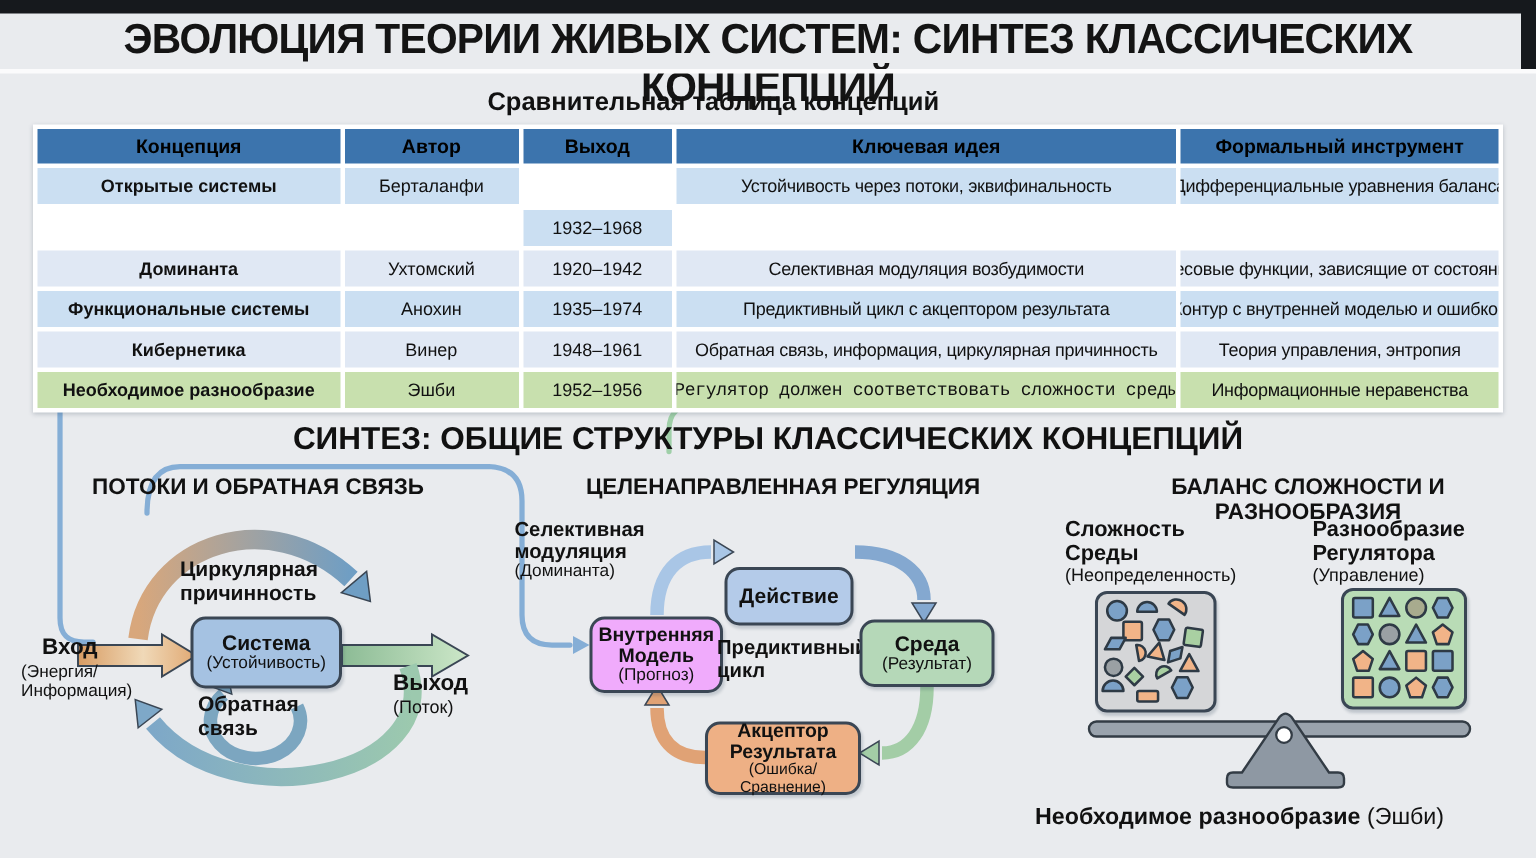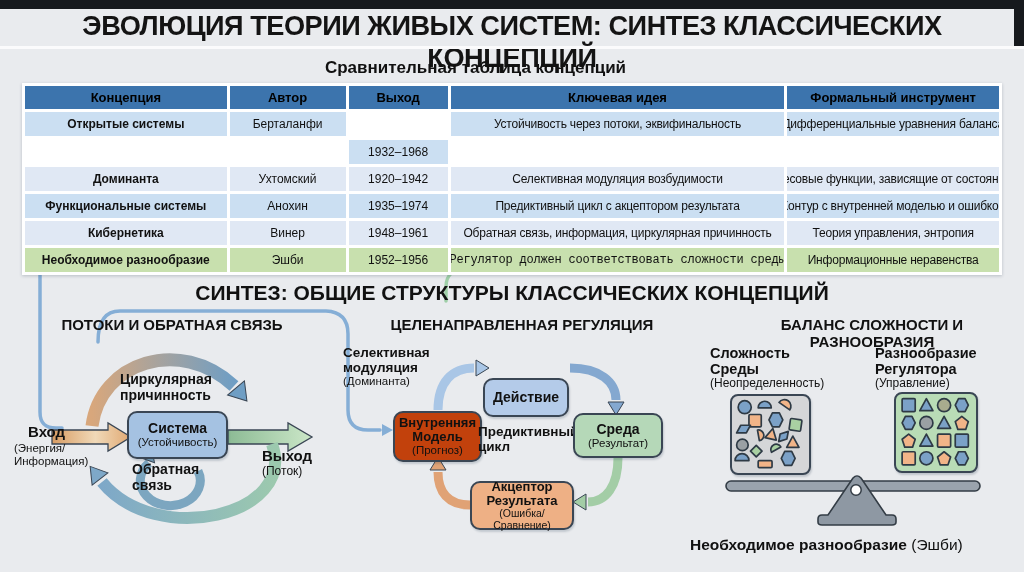--- a/index.html
+++ b/index.html
@@ -172,21 +172,21 @@
 связь</div>
 
   <div class="lbl" style="left:343px;top:345px;width:110px;">
     <div class="b pre" style="font-size:13.5px;">Селективная
 модуляция</div>
     <div style="font-size:11.5px;">(Доминанта)</div>
   </div>
   <div class="dbox" style="left:483px;top:348px;width:86px;height:39px;background:#b4cbe9;margin-top:30px;">
     <div class="t">Действие</div>
   </div>
-  <div class="dbox" style="left:393px;top:411px;width:89px;height:51px;background:#c2410c;">
+  <div class="dbox" style="left:393px;top:411px;width:89px;height:51px;background:#f0abfc;">
     <div class="t pre" style="font-size:13px;">Внутренняя
 Модель</div>
     <div class="s">(Прогноз)</div>
   </div>
   <div class="lbl b pre" style="left:478px;top:424px;width:96px;font-size:13.5px;">Предиктивный
 цикл</div>
   <div class="dbox" style="left:470px;top:481px;width:104px;height:49px;background:#eeb085;">
     <div class="t pre" style="font-size:13px;">Акцептор
 Результата</div>
     <div class="s" style="font-size:10.5px;">(Ошибка/Сравнение)</div>

